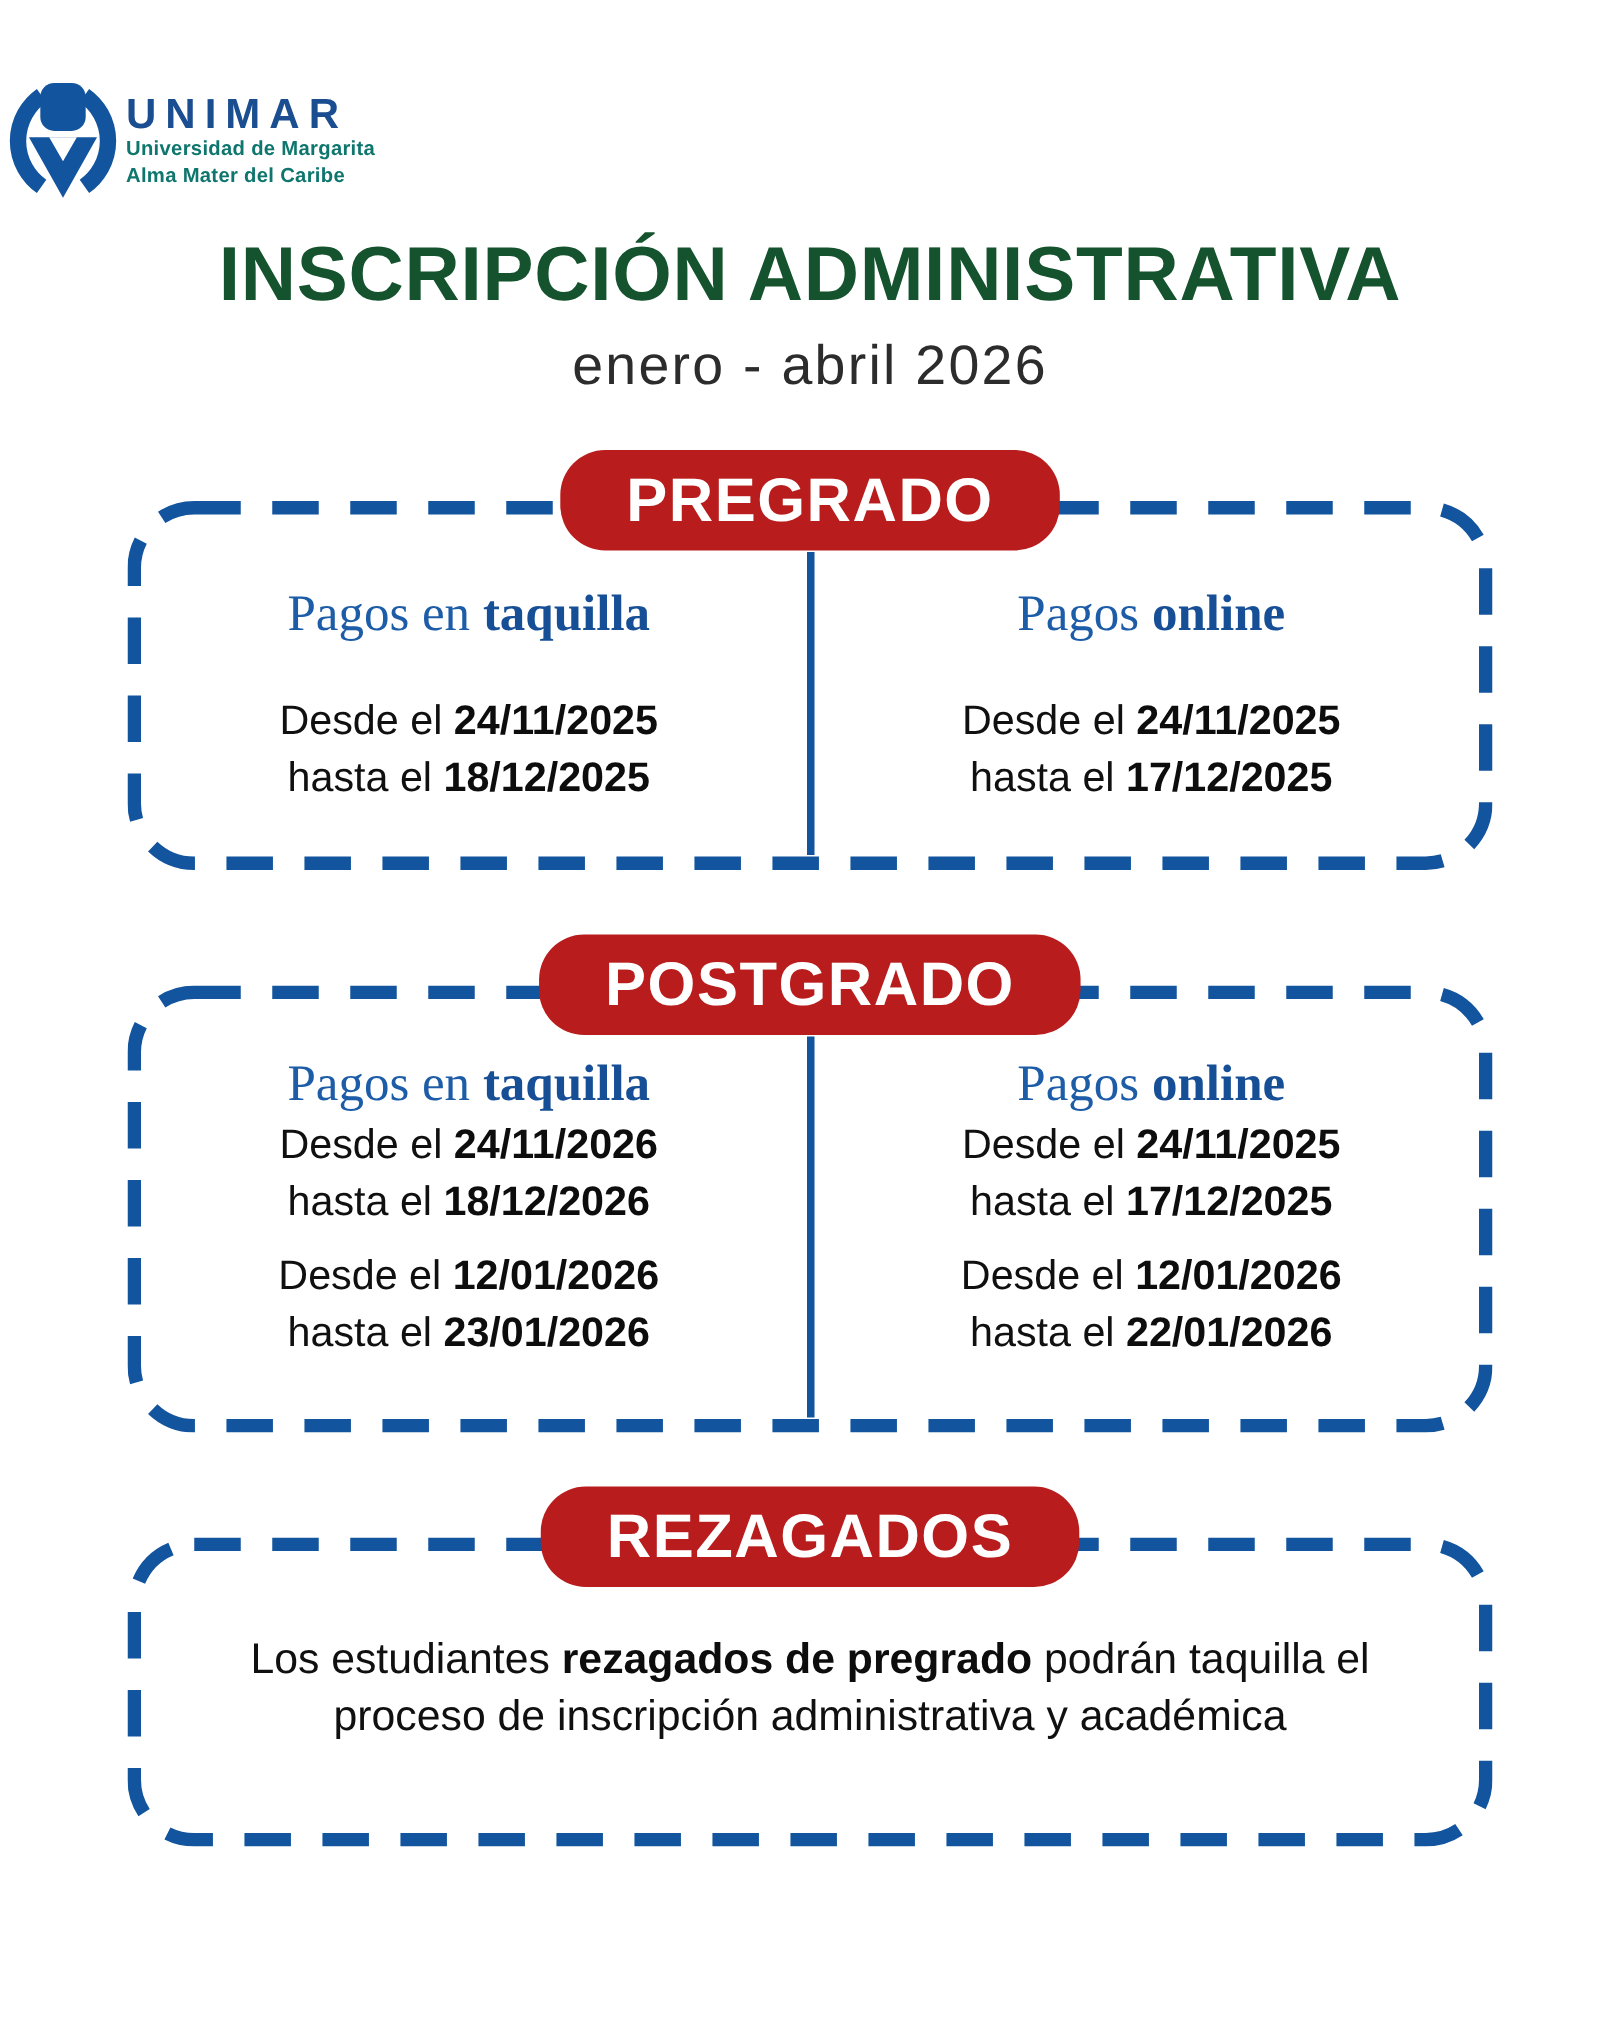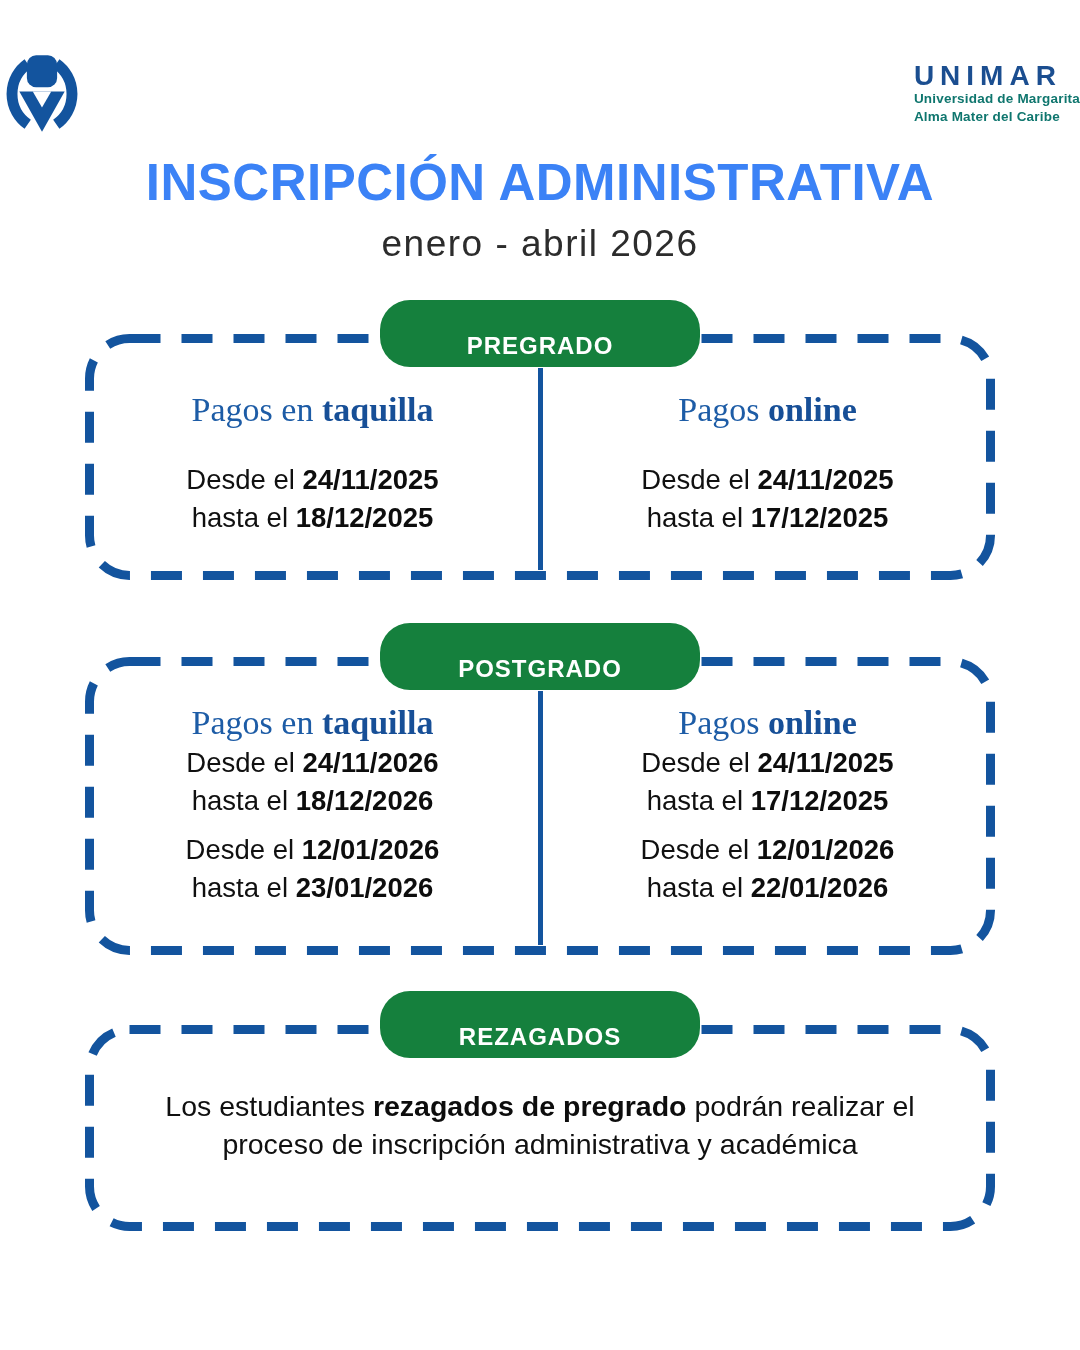--- a/index.html
+++ b/index.html
@@ -2,49 +2,49 @@
 <html><head>
 <meta charset="utf-8">
 <style>
   * { margin:0; padding:0; box-sizing:border-box; }
   html,body { width:1080px; height:1350px; background:#ffffff; overflow:hidden;
               font-family:"Liberation Sans","DejaVu Sans",sans-serif; }
 
   .poster { position:relative; width:1080px; height:1350px; background:#fff; }
 
   
-  .logo-row { display:flex; justify-content:space-between; align-items:center;
+  .logo-row { display:flex; justify-content:flex-start; align-items:center;
               padding-top:52px; gap:4px; }
   .logo-icon { width:84px; height:84px; flex:0 0 auto; }
   .brand-block { text-align:left; margin-left:-4px; }
   .brand-name { font-size:28px; font-weight:800; color:#1B4E90;
                 letter-spacing:6px; line-height:1; }
   .brand-tag { font-size:13.5px; font-weight:700; color:#0f766e;
                line-height:1.3; letter-spacing:.2px; }
   .brand-tag:first-of-type { margin-top:4px; }
 
   
   .page-title { margin-top:20px; text-align:center; font-size:51px;
-                font-weight:800; color:#3b82f6; letter-spacing:.5px;
+                font-weight:800; color:#14532d; letter-spacing:.5px;
                 line-height:1.06; }
   .page-subtitle { margin-top:13px; text-align:center; font-size:37px;
                    font-weight:300; color:#2c2c2c; letter-spacing:1.5px; }
 
   
   .section { position:relative; width:910px; margin:0 auto; }
   .sec-1 { margin-top:69px; height:246px; }
   .sec-2 { margin-top:77px; height:298px; }
   .sec-3 { margin-top:70px; height:206px; }
 
   .border-svg { position:absolute; left:0; top:0; }
 
   .pill { position:absolute; top:-34px; left:50%; transform:translateX(-50%);
-          background:#15803d; color:#ffffff; height:67px; line-height:67px;
-          min-width:320px; padding:12px 44px; border-radius:30px; z-index:3;
-          font-size:24px; font-weight:800; letter-spacing:1px;
+          background:#b91c1c; color:#ffffff; height:67px; line-height:67px;
+          min-width:320px; padding:0 44px; border-radius:30px; z-index:3;
+          font-size:41px; font-weight:800; letter-spacing:1px;
           text-align:center; white-space:nowrap; }
 
   .divider { position:absolute; left:50%; margin-left:-2.5px; width:5px;
              top:34px; bottom:10px; background:#13549E; z-index:2; }
 
   .cols { position:absolute; left:0; top:0; right:0; bottom:0; display:flex; }
   .col { width:50%; text-align:center; }
   .sec-1 .col { padding-top:56px; }
   .sec-2 .col { padding-top:46px; }
 
@@ -122,18 +122,18 @@
       </div>
     </div>
   </section>
 
   <section class="section sec-3">
     <svg class="border-svg" width="910" height="206">
       <rect x="4.5" y="4.5" width="901" height="197" rx="40" fill="none" stroke="#13549E" stroke-width="9" stroke-dasharray="31 21"></rect>
     </svg>
     <div class="pill">REZAGADOS</div>
     <div class="note">
-      <div><span>Los estudiantes </span><b>rezagados de pregrado</b><span> podrán realizar el</span></div>
+      <div><span>Los estudiantes </span><b>rezagados de pregrado</b><span> podrán taquilla el</span></div>
       <div><span>proceso de inscripción administrativa y académica</span><b></b><span></span></div>
     </div>
   </section>
 
 </div>
 
 </body></html>

